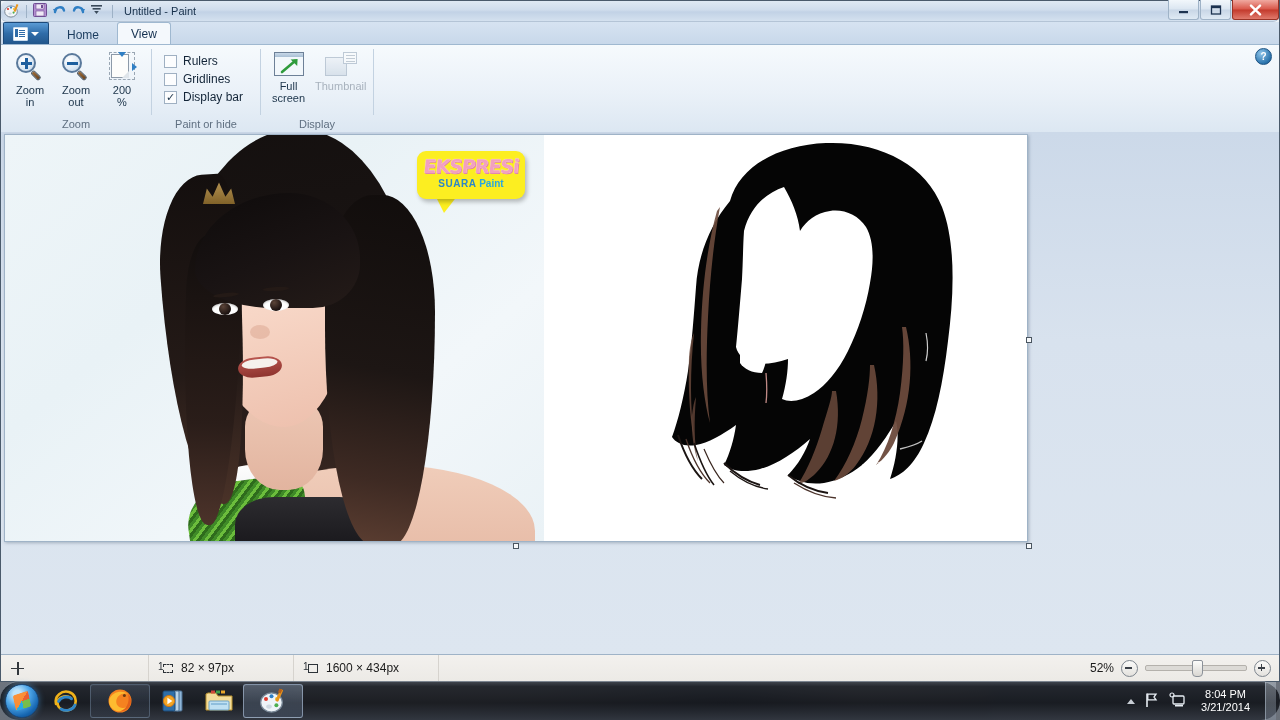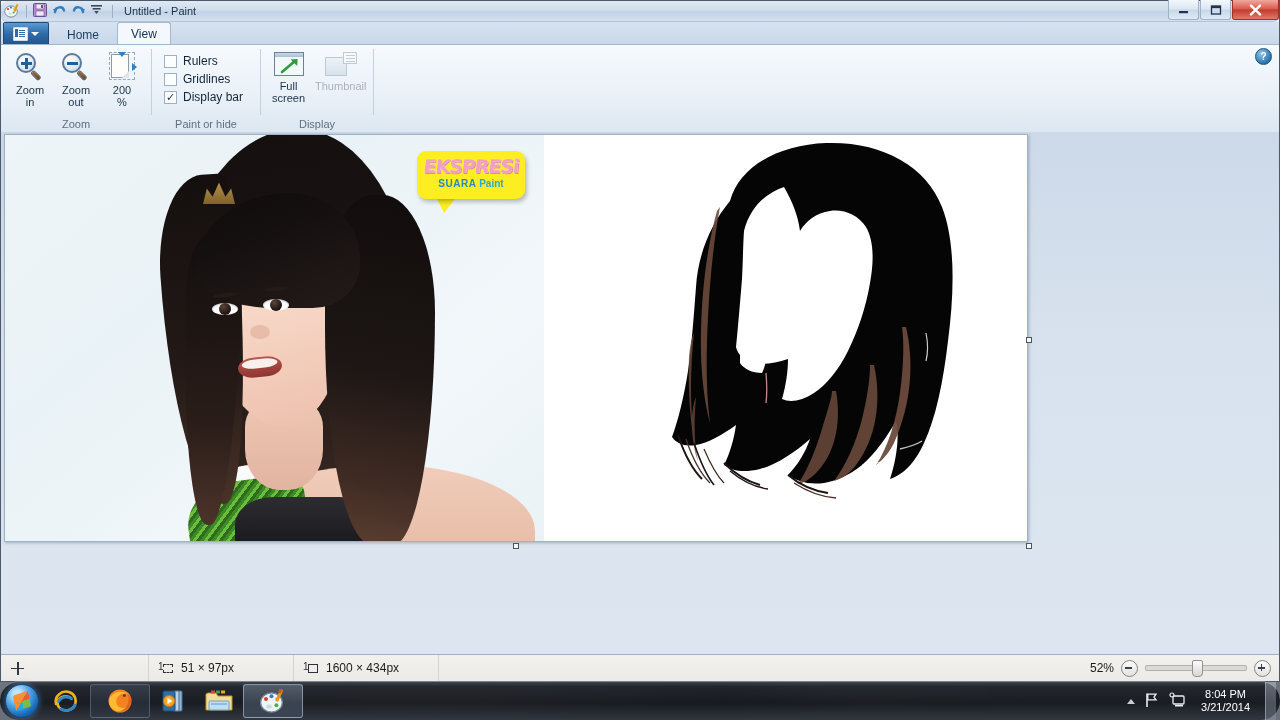--- a/index.html
+++ b/index.html
@@ -722,21 +722,21 @@
 
   <div class="statusbar">
     <div class="sb-cell" style="width:148px;box-sizing:border-box;">
       <span class="crosshair"></span>
     </div>
     <div class="sb-cell" style="width:145px;box-sizing:border-box;">
       <span class="selglyph">
         <span class="one">1</span>
           <span class="box"></span>
       </span>
-      <span>51 × 97px</span>
+      <span>82 × 97px</span>
     </div>
     <div class="sb-cell" style="width:145px;box-sizing:border-box;">
       <span class="selglyph">
         <span class="one">1</span>
           <span class="box" style="border-style:solid;"></span>
       </span>
       <span>1600 × 434px</span>
     </div>
     <div class="sb-cell noborder" style="flex:1;"></div>
     <div class="zoomctl">

